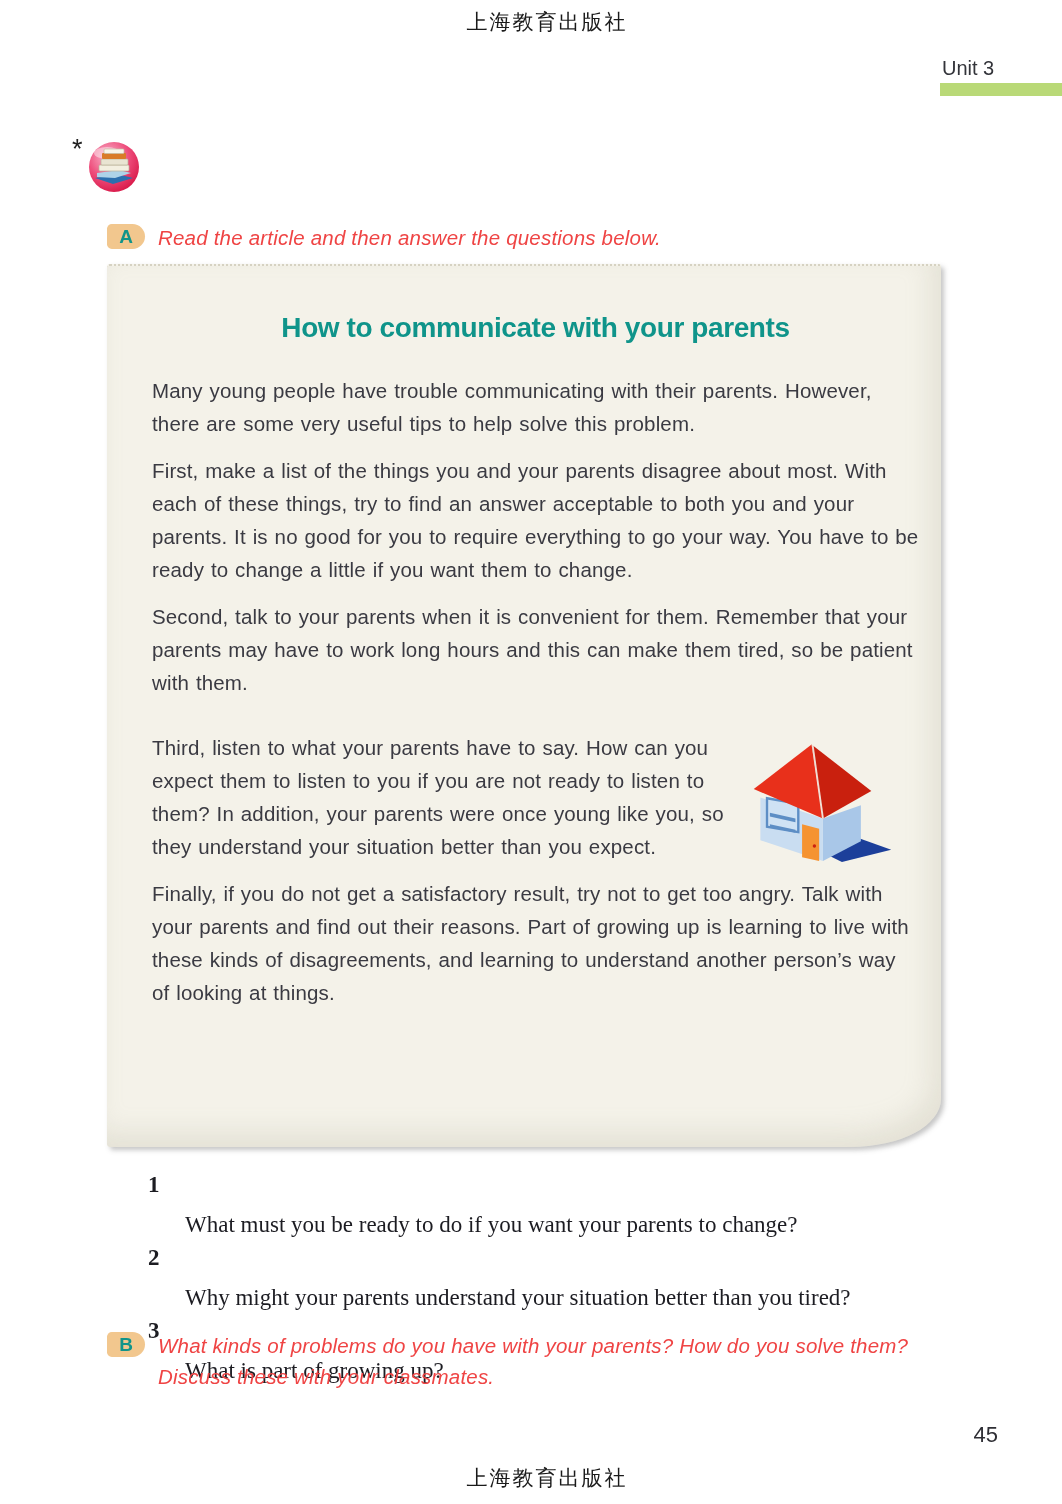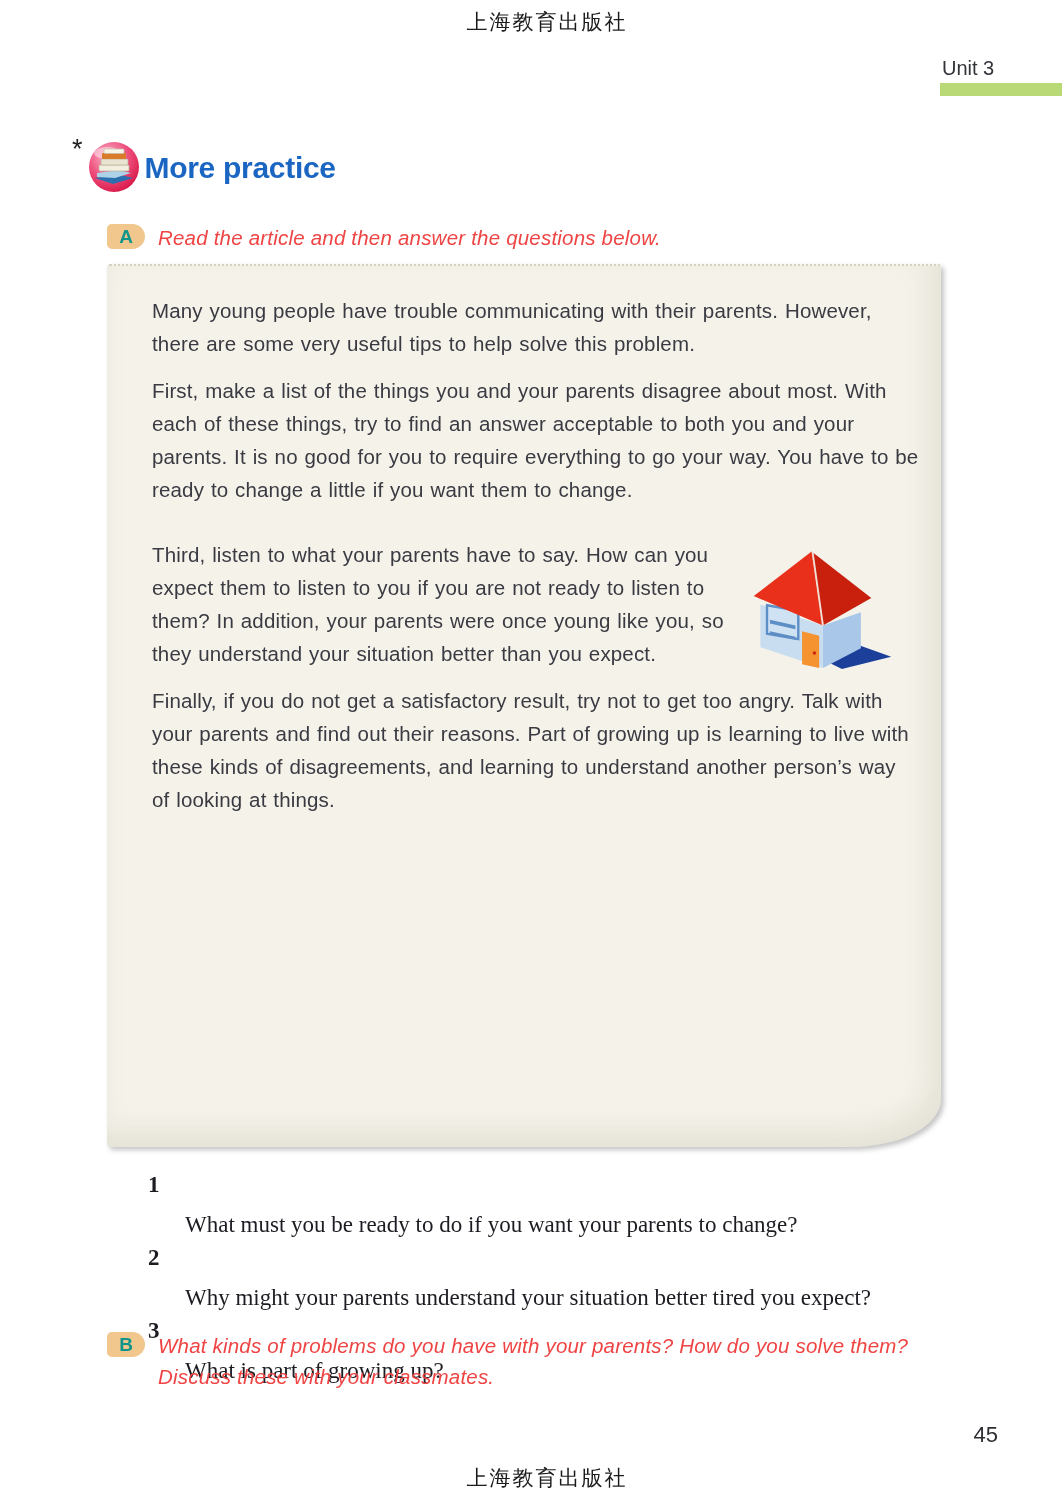--- a/index.html
+++ b/index.html
@@ -97,31 +97,32 @@
       <circle cx="27" cy="27" r="25" fill="url(#pinkball)"></circle>
       <ellipse cx="20" cy="13" rx="13" ry="6" fill="#ffffff" opacity="0.45"></ellipse>
       <polygon points="8,38 30,34 46,38 26,44" fill="#2c6fae"></polygon>
       <polygon points="10,33 32,30 44,33 28,38 10,37" fill="#aed3e8"></polygon>
       <rect x="12" y="25" width="30" height="6" rx="1" fill="#f3efe0" stroke="#b9b29a" stroke-width="0.7"></rect>
       <rect x="14" y="19" width="27" height="6" rx="1" fill="#e9e4d2" stroke="#b9b29a" stroke-width="0.7"></rect>
       <rect x="15" y="13" width="24" height="6" rx="1" fill="#d97b28"></rect>
       <rect x="17" y="9" width="20" height="4.5" rx="1" fill="#f7f4ea" stroke="#c3bca2" stroke-width="0.7"></rect>
     </svg>
   </span>
-  <span class="heading-title">More practice</span>
 </div>
 
 <div class="activity activity-a">
   <div class="badge">A</div>
   <div class="activity-text">Read the article and then answer the questions below.</div>
 </div>
 
 <div class="paper">
+  <div class="article-title">How to communicate with your parents</div>
   <p>Many young people have trouble communicating with their parents. However, there are some very useful tips to help solve this problem.</p>
   <p>First, make a list of the things you and your parents disagree about most. With each of these things, try to find an answer acceptable to both you and your parents. It is no good for you to require everything to go your way. You have to be ready to change a little if you want them to change.</p>
+  <p>Second, talk to your parents when it is convenient for them. Remember that your parents may have to work long hours and this can make them tired, so be patient with them.</p>
   <div class="house-wrap">
     <span class="house-figure">
       <svg viewBox="0 0 158 135" width="158" height="128">
 
         <polygon points="84,126 110,106 152,121 100,134" fill="#1c3f9a"></polygon>
 
         <polygon points="80,88 120,74 120,112 80,133" fill="#a9c7e8"></polygon>
 
         <polygon points="14,66 80,88 80,133 14,111" fill="#c9ddf1"></polygon>
 
@@ -144,21 +145,21 @@
   <p>Finally, if you do not get a satisfactory result, try not to get too angry. Talk with your parents and find out their reasons. Part of growing up is learning to live with these kinds of disagreements, and learning to understand another person’s way of looking at things.</p>
 </div>
 
 <div class="questions">
   <div class="q-row">
     <span class="q-num">1</span>
     <span class="q-text">What must you be ready to do if you want your parents to change?</span>
   </div>
   <div class="q-row">
     <span class="q-num">2</span>
-    <span class="q-text">Why might your parents understand your situation better tired you expect?</span>
+    <span class="q-text">Why might your parents understand your situation better than you tired?</span>
   </div>
   <div class="q-row">
     <span class="q-num">3</span>
     <span class="q-text">What is part of growing up?</span>
   </div>
 </div>
 
 <div class="activity activity-b">
   <div class="badge">B</div>
   <div class="activity-text">What kinds of problems do you have with your parents? How do you solve them? Discuss these with your classmates.</div>

